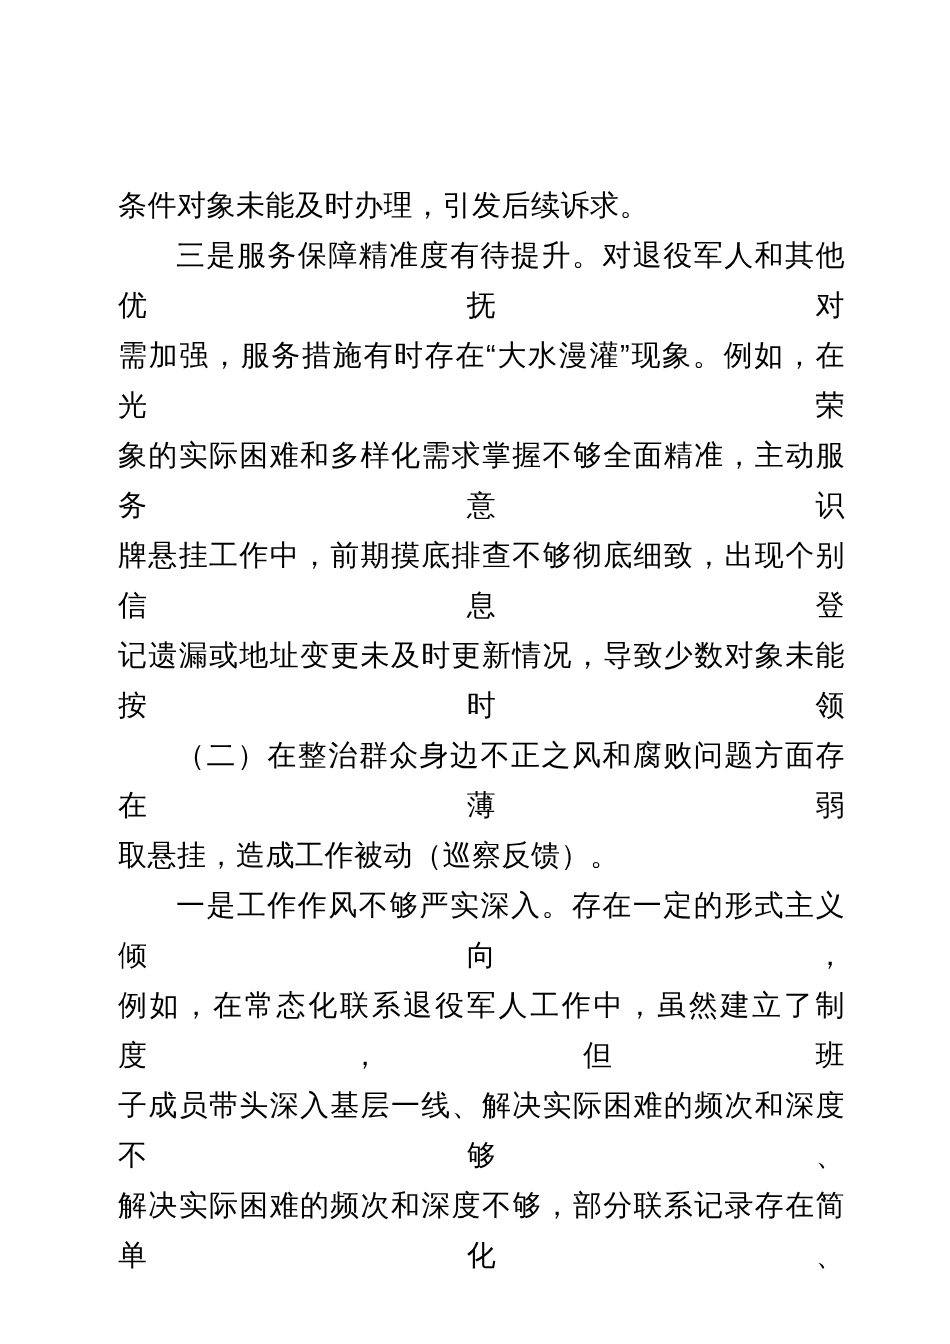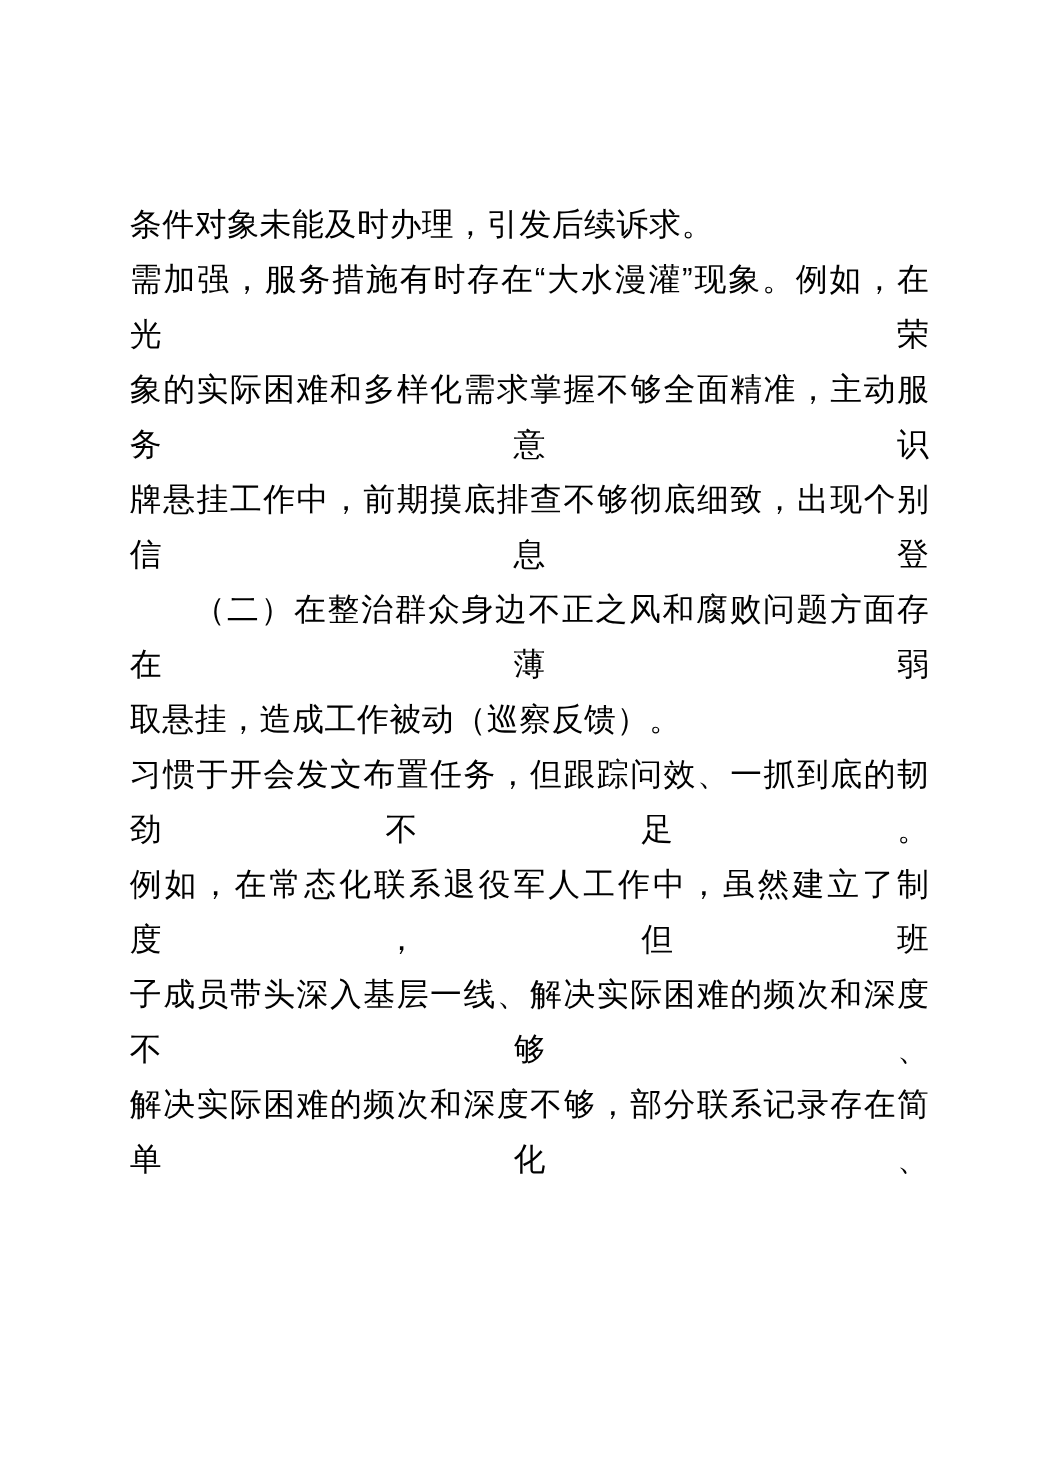--- a/index.html
+++ b/index.html
@@ -36,24 +36,26 @@
   .line.indent {
     text-indent: 58px;
   }
 </style>
 </head>
 <body>
 
 <div class="page">
   <div class="text-block">
     <div class="line">条件对象未能及时办理，引发后续诉求。</div>
+    <div class="line indent justify">三是服务保障精准度有待提升。对退役军人和其他优抚对</div>
     <div class="line justify">需加强，服务措施有时存在“大水漫灌”现象。例如，在光荣</div>
     <div class="line justify">象的实际困难和多样化需求掌握不够全面精准，主动服务意识</div>
     <div class="line justify">牌悬挂工作中，前期摸底排查不够彻底细致，出现个别信息登</div>
+    <div class="line justify">记遗漏或地址变更未及时更新情况，导致少数对象未能按时领</div>
     <div class="line indent justify">（二）在整治群众身边不正之风和腐败问题方面存在薄弱</div>
     <div class="line">取悬挂，造成工作被动（巡察反馈）。</div>
-    <div class="line justify">习惯于开会发文布置任务，但跟踪问效、一抓到底的韧劲不足。</div>
+    <div class="line indent justify">一是工作作风不够严实深入。存在一定的形式主义倾向，</div>
     <div class="line justify">例如，在常态化联系退役军人工作中，虽然建立了制度，但班</div>
     <div class="line justify">子成员带头深入基层一线、解决实际困难的频次和深度不够、</div>
     <div class="line justify">解决实际困难的频次和深度不够，部分联系记录存在简单化、</div>
 
   </div>
 </div>
 
 </body></html>

